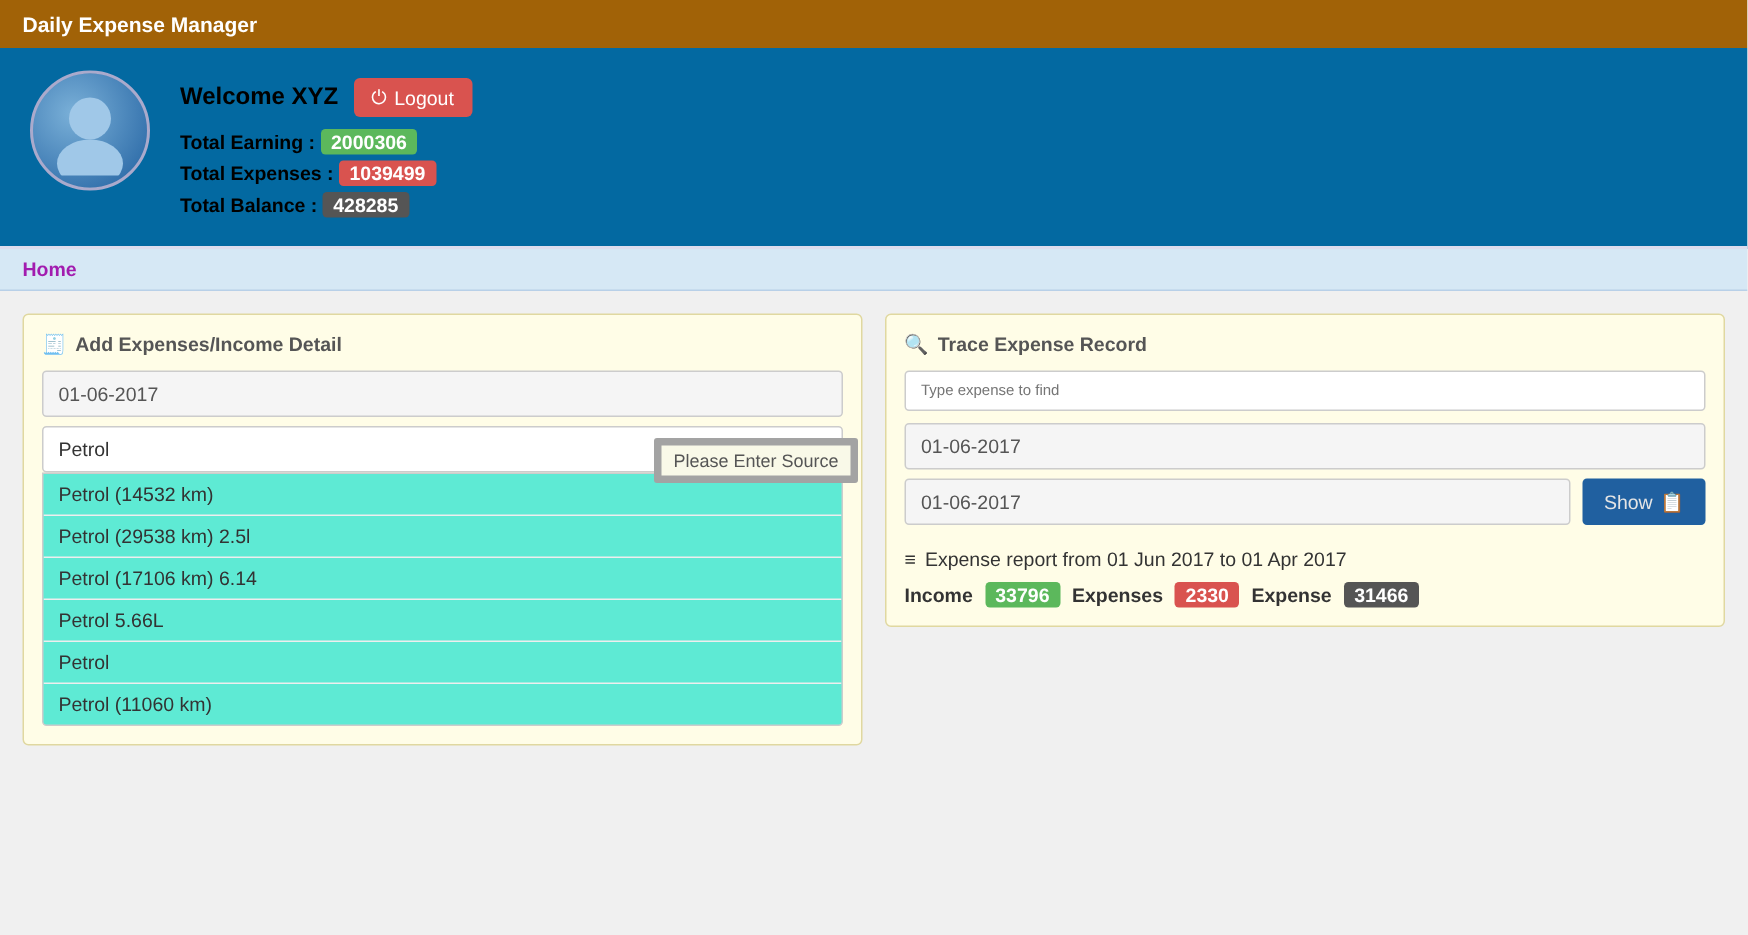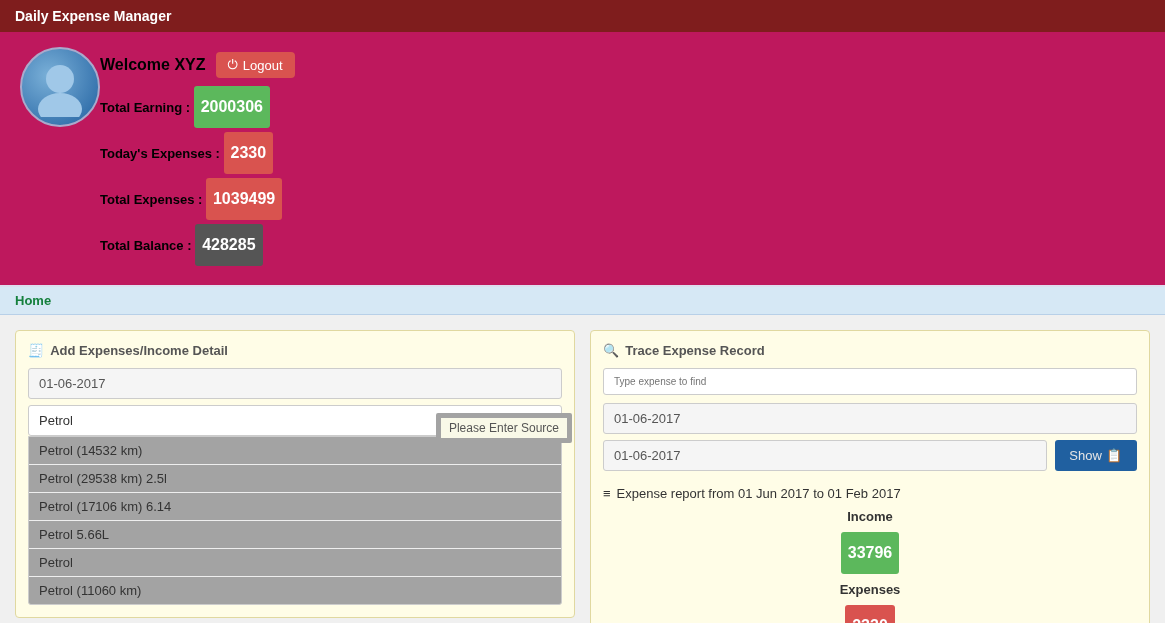--- a/index.html
+++ b/index.html
@@ -1,32 +1,33 @@
 <!DOCTYPE html>
 <html><head>
   <meta charset="utf-8">
   <style>
     * { box-sizing: border-box; margin: 0; padding: 0; }
     body { font-family: Arial, sans-serif; font-size: 13px; background: #f0f0f0; }
 
     
     #app-header {
-      background: #7f1d1d;
+      background: #a16207;
       color: white;
       padding: 8px 15px;
       font-size: 14px;
       font-weight: bold;
     }
 
     
     #profile-section {
-      background: #be185d;
+      background: #0369a1;
       padding: 15px 20px;
       display: flex;
       align-items: flex-start;
+      gap: 20px;
       border-bottom: 2px solid #dde;
     }
 
     #avatar {
       width: 80px;
       height: 80px;
       border-radius: 50%;
       background: radial-gradient(circle at 35% 35%, #7ab0d8, #2060a0);
       display: flex;
       align-items: center;
@@ -66,40 +67,40 @@
     }
 
     .stat-row {
       font-size: 13px;
       margin-bottom: 4px;
       font-weight: bold;
     }
 
     .stat-badge {
       display: inline-block;
-      padding: 12px 7px;
+      padding: 1px 7px;
       border-radius: 3px;
       color: white;
-      font-size: 16px;
+      font-size: 13px;
       font-weight: bold;
     }
     .badge-green { background: #5cb85c; }
     .badge-red { background: #d9534f; }
     .badge-dark { background: #555; }
 
     
     #nav-bar {
       background: #d6e8f5;
       border-bottom: 1px solid #b8d0e8;
       padding: 6px 15px;
     }
 
     #nav-bar span {
       font-size: 13px;
-      color: #15803d;
+      color: #a21caf;
       font-weight: bold;
     }
 
     
     #main-content {
       display: flex;
       gap: 15px;
       padding: 15px;
     }
 
@@ -161,21 +162,21 @@
       padding: 3px 8px;
       font-size: 12px;
       color: #555;
       border-radius: 2px;
       white-space: nowrap;
       z-index: 10;
     }
 
     #dropdown-list {
       border: 1px solid #ccc;
-      background: #a3a3a3;
+      background: #5eead4;
       border-radius: 0 0 3px 3px;
       max-height: 200px;
       overflow-y: auto;
     }
 
     .dropdown-item {
       padding: 6px 10px;
       font-size: 13px;
       color: #333;
       border-bottom: 1px solid #eee;
@@ -260,21 +261,20 @@
     }
 
     #summary-row {
       font-size: 13px;
       font-weight: bold;
       color: #333;
       display: flex;
       align-items: center;
       gap: 8px;
       flex-wrap: wrap;
-      flex-direction: column;
     }
   </style>
 </head>
 <body>
 
 <div id="app-header">
   <span>Daily Expense Manager</span>
 </div>
 
 <div id="profile-section">
@@ -290,24 +290,20 @@
       <button id="logout-btn">
         <span>⏻</span>
         <span>Logout</span>
       </button>
     </div>
     <div class="stat-row">
       <span>Total Earning :</span>
       <span class="stat-badge badge-green">2000306</span>
     </div>
     <div class="stat-row">
-      <span>Today's Expenses :</span>
-      <span class="stat-badge badge-red">2330</span>
-    </div>
-    <div class="stat-row">
       <span>Total Expenses :</span>
       <span class="stat-badge badge-red">1039499</span>
     </div>
     <div class="stat-row">
       <span>Total Balance :</span>
       <span class="stat-badge badge-dark">428285</span>
     </div>
   </div>
 </div>
 
@@ -359,21 +355,21 @@
         <input class="date-input" type="text" readonly="" value="01-06-2017" style="">
         <button id="show-btn">
           <span>Show</span>
           <span>📋</span>
         </button>
       </div>
 
       <div id="report-section">
         <div id="report-title">
           <span>≡</span>
-          <span>Expense report from 01 Jun 2017 to 01 Feb 2017</span>
+          <span>Expense report from 01 Jun 2017 to 01 Apr 2017</span>
         </div>
         <div id="summary-row">
           <span>Income</span>
           <span class="stat-badge badge-green">33796</span>
           <span>Expenses</span>
           <span class="stat-badge badge-red">2330</span>
           <span>Expense</span>
           <span class="stat-badge badge-dark">31466</span>
         </div>
       </div>

